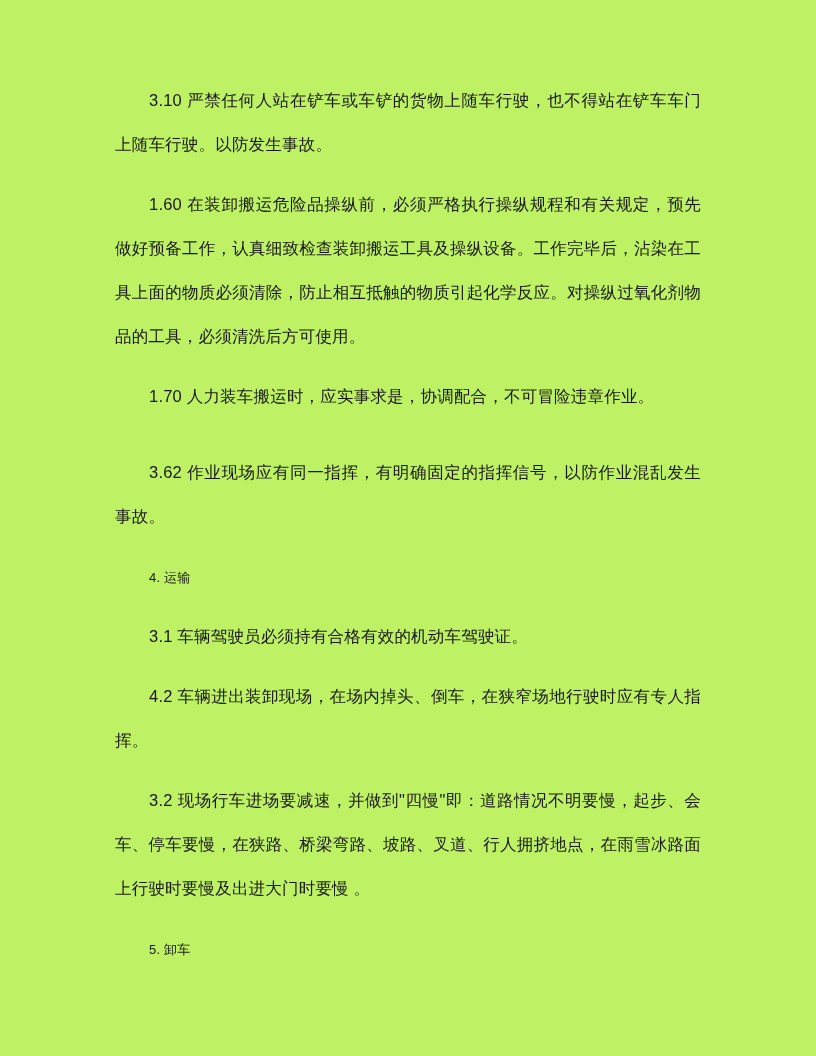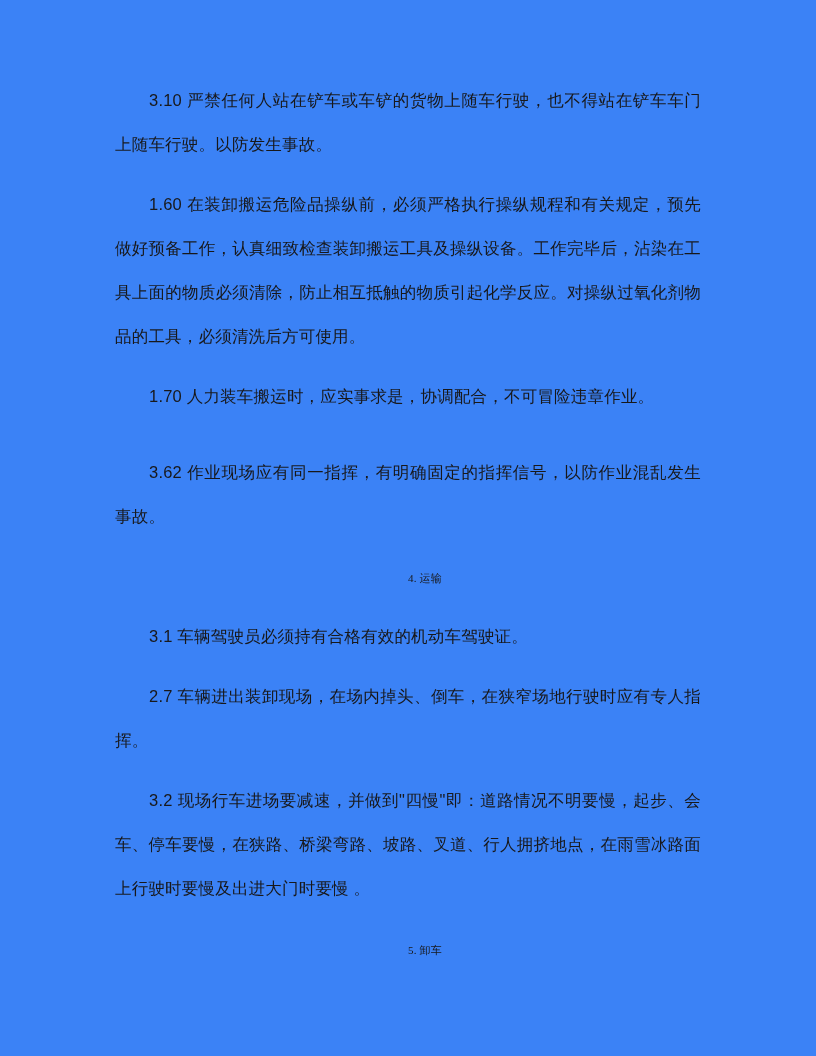--- a/index.html
+++ b/index.html
@@ -5,21 +5,21 @@
   html, body {
     margin: 0;
     padding: 0;
     background: #ffffff;
   }
 
   .page {
     position: relative;
     width: 816px;
     height: 1056px;
-    background: #3b82f6;
+    background: #bef264;
     overflow: hidden;
     box-sizing: border-box;
   }
 
   .doc-body {
     position: absolute;
     left: 115px;
     top: 78px;
     width: 586px;
   }
@@ -31,28 +31,28 @@
     color: #18181a;
     text-align: justify;
     text-justify: inter-ideograph;
     margin: 0 0 0 0;
     text-indent: 34px;
     letter-spacing: 0.2px;
     -webkit-font-smoothing: antialiased;
   }
 
   .heading {
-    font-family: Liberation Serif, serif;
-    font-size: 11px;
+    font-family: Liberation Sans, sans-serif;
+    font-size: 13px;
     line-height: 44px;
     color: #18181a;
     text-indent: 34px;
     letter-spacing: 0.2px;
     margin: 0;
-    text-align: center;
+    text-align: left;
   }
 
   
   .gap-sm { height: 14px; }
   .gap-md { height: 16px; }
   .gap-lg { height: 18px; }
 </style>
 </head>
 <body>
 
@@ -79,21 +79,21 @@
     <div class="gap-lg"></div>
 
     <p class="heading">4. 运输</p>
 
     <div class="gap-sm"></div>
 
     <p class="para">3.1 车辆驾驶员必须持有合格有效的机动车驾驶证。</p>
 
     <div class="gap-md"></div>
 
-    <p class="para">2.7 车辆进出装卸现场，在场内掉头、倒车，在狭窄场地行驶时应有专人指挥。</p>
+    <p class="para">4.2 车辆进出装卸现场，在场内掉头、倒车，在狭窄场地行驶时应有专人指挥。</p>
 
     <div class="gap-md"></div>
 
     <p class="para">3.2 现场行车进场要减速，并做到"四慢"即：道路情况不明要慢，起步、会车、停车要慢，在狭路、桥梁弯路、坡路、叉道、行人拥挤地点，在雨雪冰路面上行驶时要慢及出进大门时要慢 。</p>
 
     <div class="gap-lg"></div>
 
     <p class="heading">5. 卸车</p>
 
   </div>

